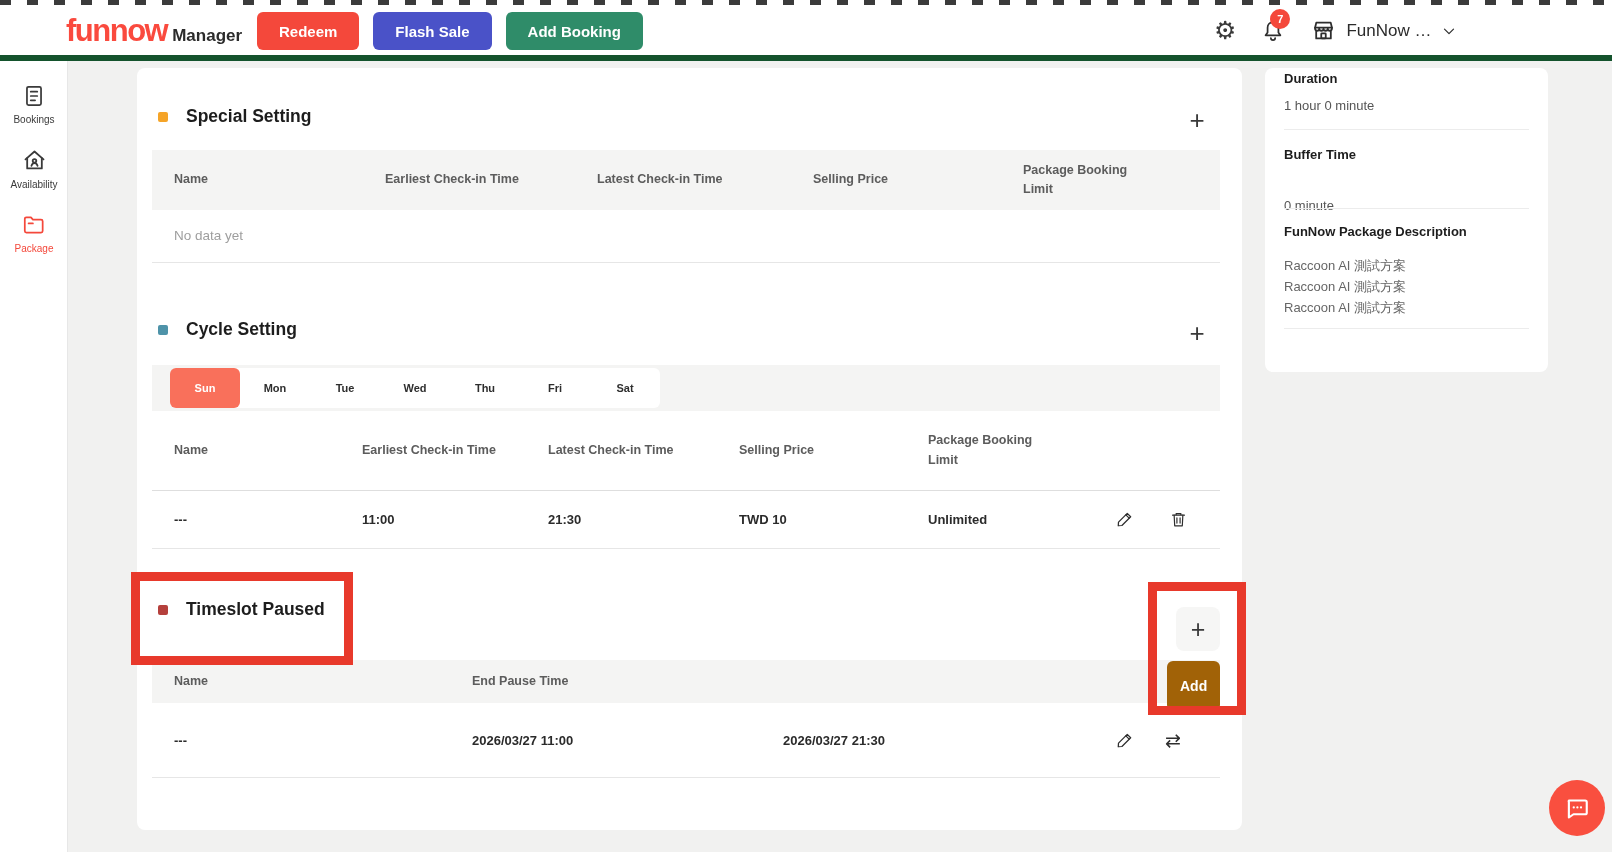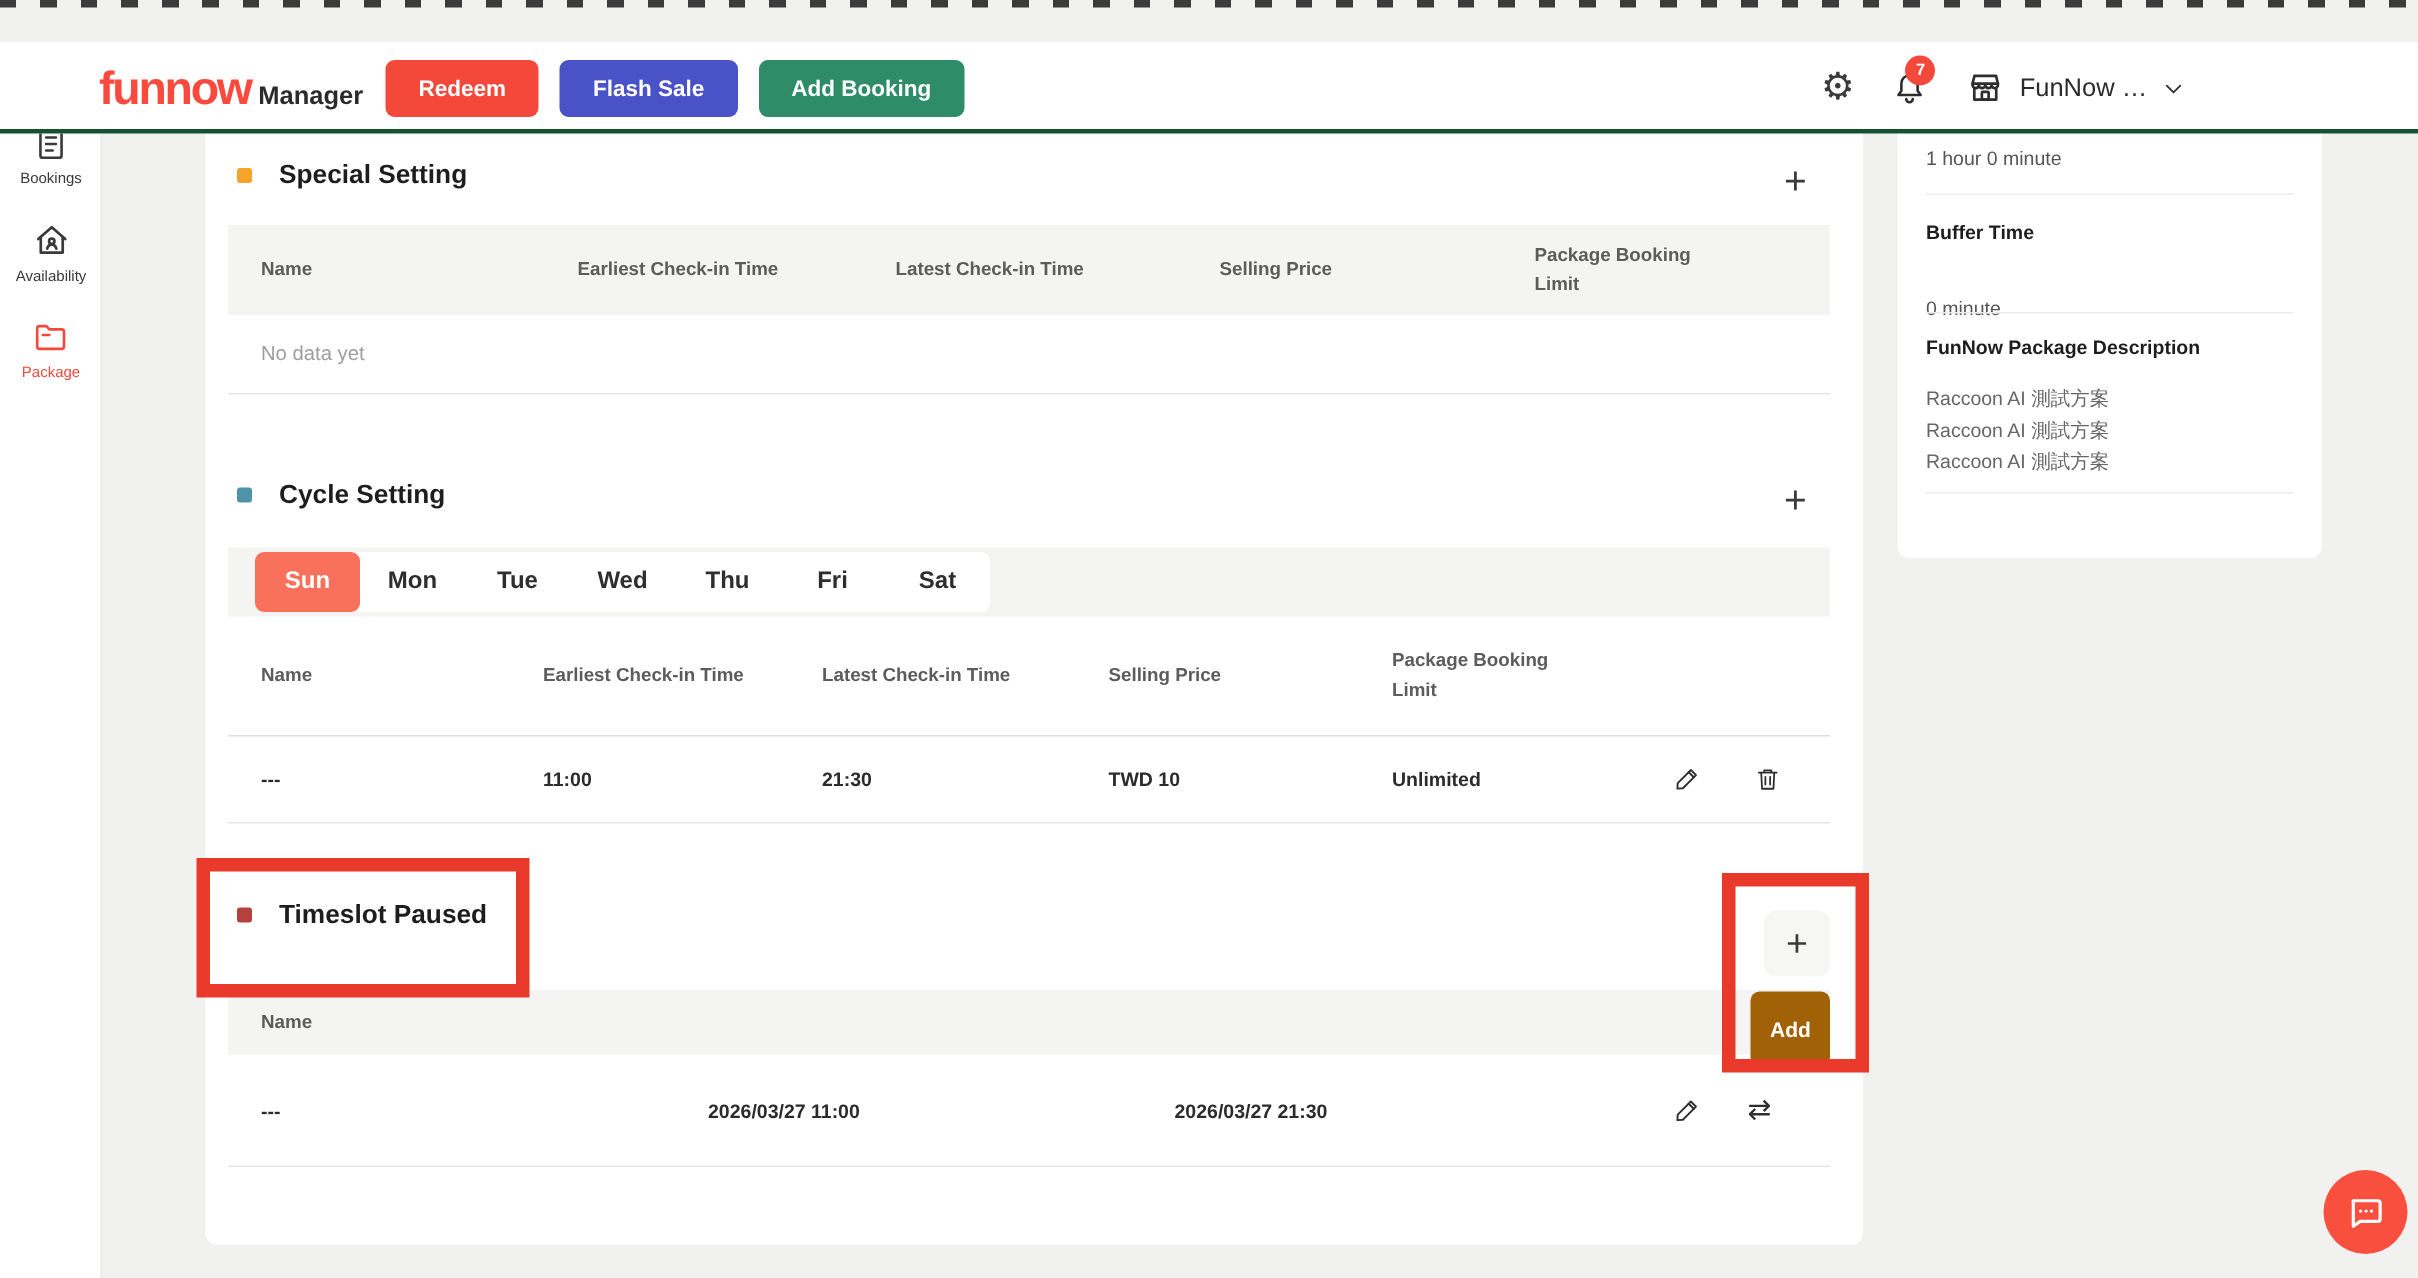--- a/index.html
+++ b/index.html
@@ -4,21 +4,21 @@
 <style>
   * { margin:0; padding:0; box-sizing:border-box; }
   html,body { width:1612px; height:852px; overflow:hidden; }
   body { background:#f1f1f0; font-family:"Liberation Sans","DejaVu Sans",sans-serif; color:#222; position:relative; }
 
   
   .top-dashes { position:absolute; left:0; top:0; width:1612px; height:5px; z-index:50;
     background:repeating-linear-gradient(90deg,#3b3b3b 0 11px,transparent 11px 27px); }
 
   
-  .navbar { position:absolute; left:0; top:0; width:1612px; height:61px; background:#ffffff; border-bottom:3px solid #14532d; z-index:20;margin-top:28px; }
+  .navbar { position:absolute; left:0; top:0; width:1612px; height:61px; background:#ffffff; border-bottom:6px solid #14532d; z-index:20; }
   .logo-wrap { position:absolute; left:66px; top:14px; display:flex; align-items:baseline; }
   .logo-text { font-size:31px; font-weight:800; color:#FA4A3E; letter-spacing:-1.5px; line-height:34px; }
   .logo-suffix { font-size:17px; font-weight:700; color:#2b2b2b; margin-left:5px; }
   .nav-buttons { position:absolute; left:257px; top:12px; display:flex; gap:14px; }
   .nav-btn { height:38px; border:none; border-radius:6px; color:#fff; font-family:inherit;
     font-size:15px; font-weight:700; padding:0 22px; cursor:pointer; }
   .btn-redeem { background:#F4483B; }
   .btn-flash  { background:#4A52C8; }
   .btn-addbk  { background:#2F8C69; }
   .nav-right { position:absolute; left:1214px; top:0; height:61px; display:flex; align-items:center; gap:24px; }
@@ -57,21 +57,21 @@
 
   .grid5a { display:grid; grid-template-columns:211px 212px 216px 210px 1fr; padding-left:22px; align-items:center; }
   .grid7  { display:grid; grid-template-columns:188px 186px 191px 189px 185px 53px 1fr; padding-left:22px; align-items:center; }
   .grid5b { display:grid; grid-template-columns:298px 311px 330px 52px 1fr; padding-left:22px; align-items:center; }
 
   .no-data { position:absolute; left:37px; top:160px; font-size:13.5px; color:#9e9e9e;text-align:right; }
 
   
   .day-strip { position:absolute; left:15px; top:297px; width:1068px; height:46px; background:#f4f4f3; }
   .day-bar { position:absolute; left:18px; top:3px; width:490px; height:40px; background:#fff; border-radius:6px; display:flex; }
-  .day-tab { width:70px; height:40px; line-height:40px; text-align:center; font-size:16px; font-weight:600; color:#2e2e2e; border-radius:6px; cursor:pointer; }
+  .day-tab { width:70px; height:40px; line-height:40px; text-align:center; font-size:11px; font-weight:600; color:#2e2e2e; border-radius:6px; cursor:pointer; }
   .day-tab.active { background:#F9705B; color:#fff; }
 
   .row-icon { width:24px; height:24px; display:flex; align-items:center; justify-content:center; cursor:pointer; }
   .row-icon svg { stroke:#2e2e2e; fill:none; stroke-width:1.5; stroke-linecap:round; stroke-linejoin:round; }
   .swap-glyph { font-size:19px; color:#2e2e2e; line-height:1; cursor:pointer; }
 
   
   .ts-add-btn { position:absolute; left:1176px; top:607px; width:44px; height:44px; background:#f6f6f5; border-radius:8px;
     display:flex; align-items:center; justify-content:center; font-size:25px; font-weight:300; color:#3a3a3a; cursor:pointer; z-index:6; }
   .ts-tooltip { position:absolute; left:1167px; top:661px; height:50px; padding:0 13px; background:#a16207; color:#fff;
@@ -230,20 +230,21 @@
   </div>
   <div class="divider" style="top:480px;"></div>
 
   <div class="section-head" style="top:531px;">
     <span class="bullet b-red"></span>
     <span class="section-title">Timeslot Paused</span>
   </div>
 
   <div class="band grid5b" style="top:592px; height:43px;">
     <span class="hdr-cell">Name</span>
+    <span class="hdr-cell">End Pause Time</span>
     <span></span>
       <span></span>
   </div>
 
   <div class="grid5b" style="position:absolute; left:15px; top:635px; width:1068px; height:74px;">
     <span class="cell">---</span>
     <span class="cell">2026/03/27 11:00</span>
     <span class="cell">2026/03/27 21:30</span>
     <span class="row-icon">
       <svg width="20" height="20" viewBox="0 0 24 24">

